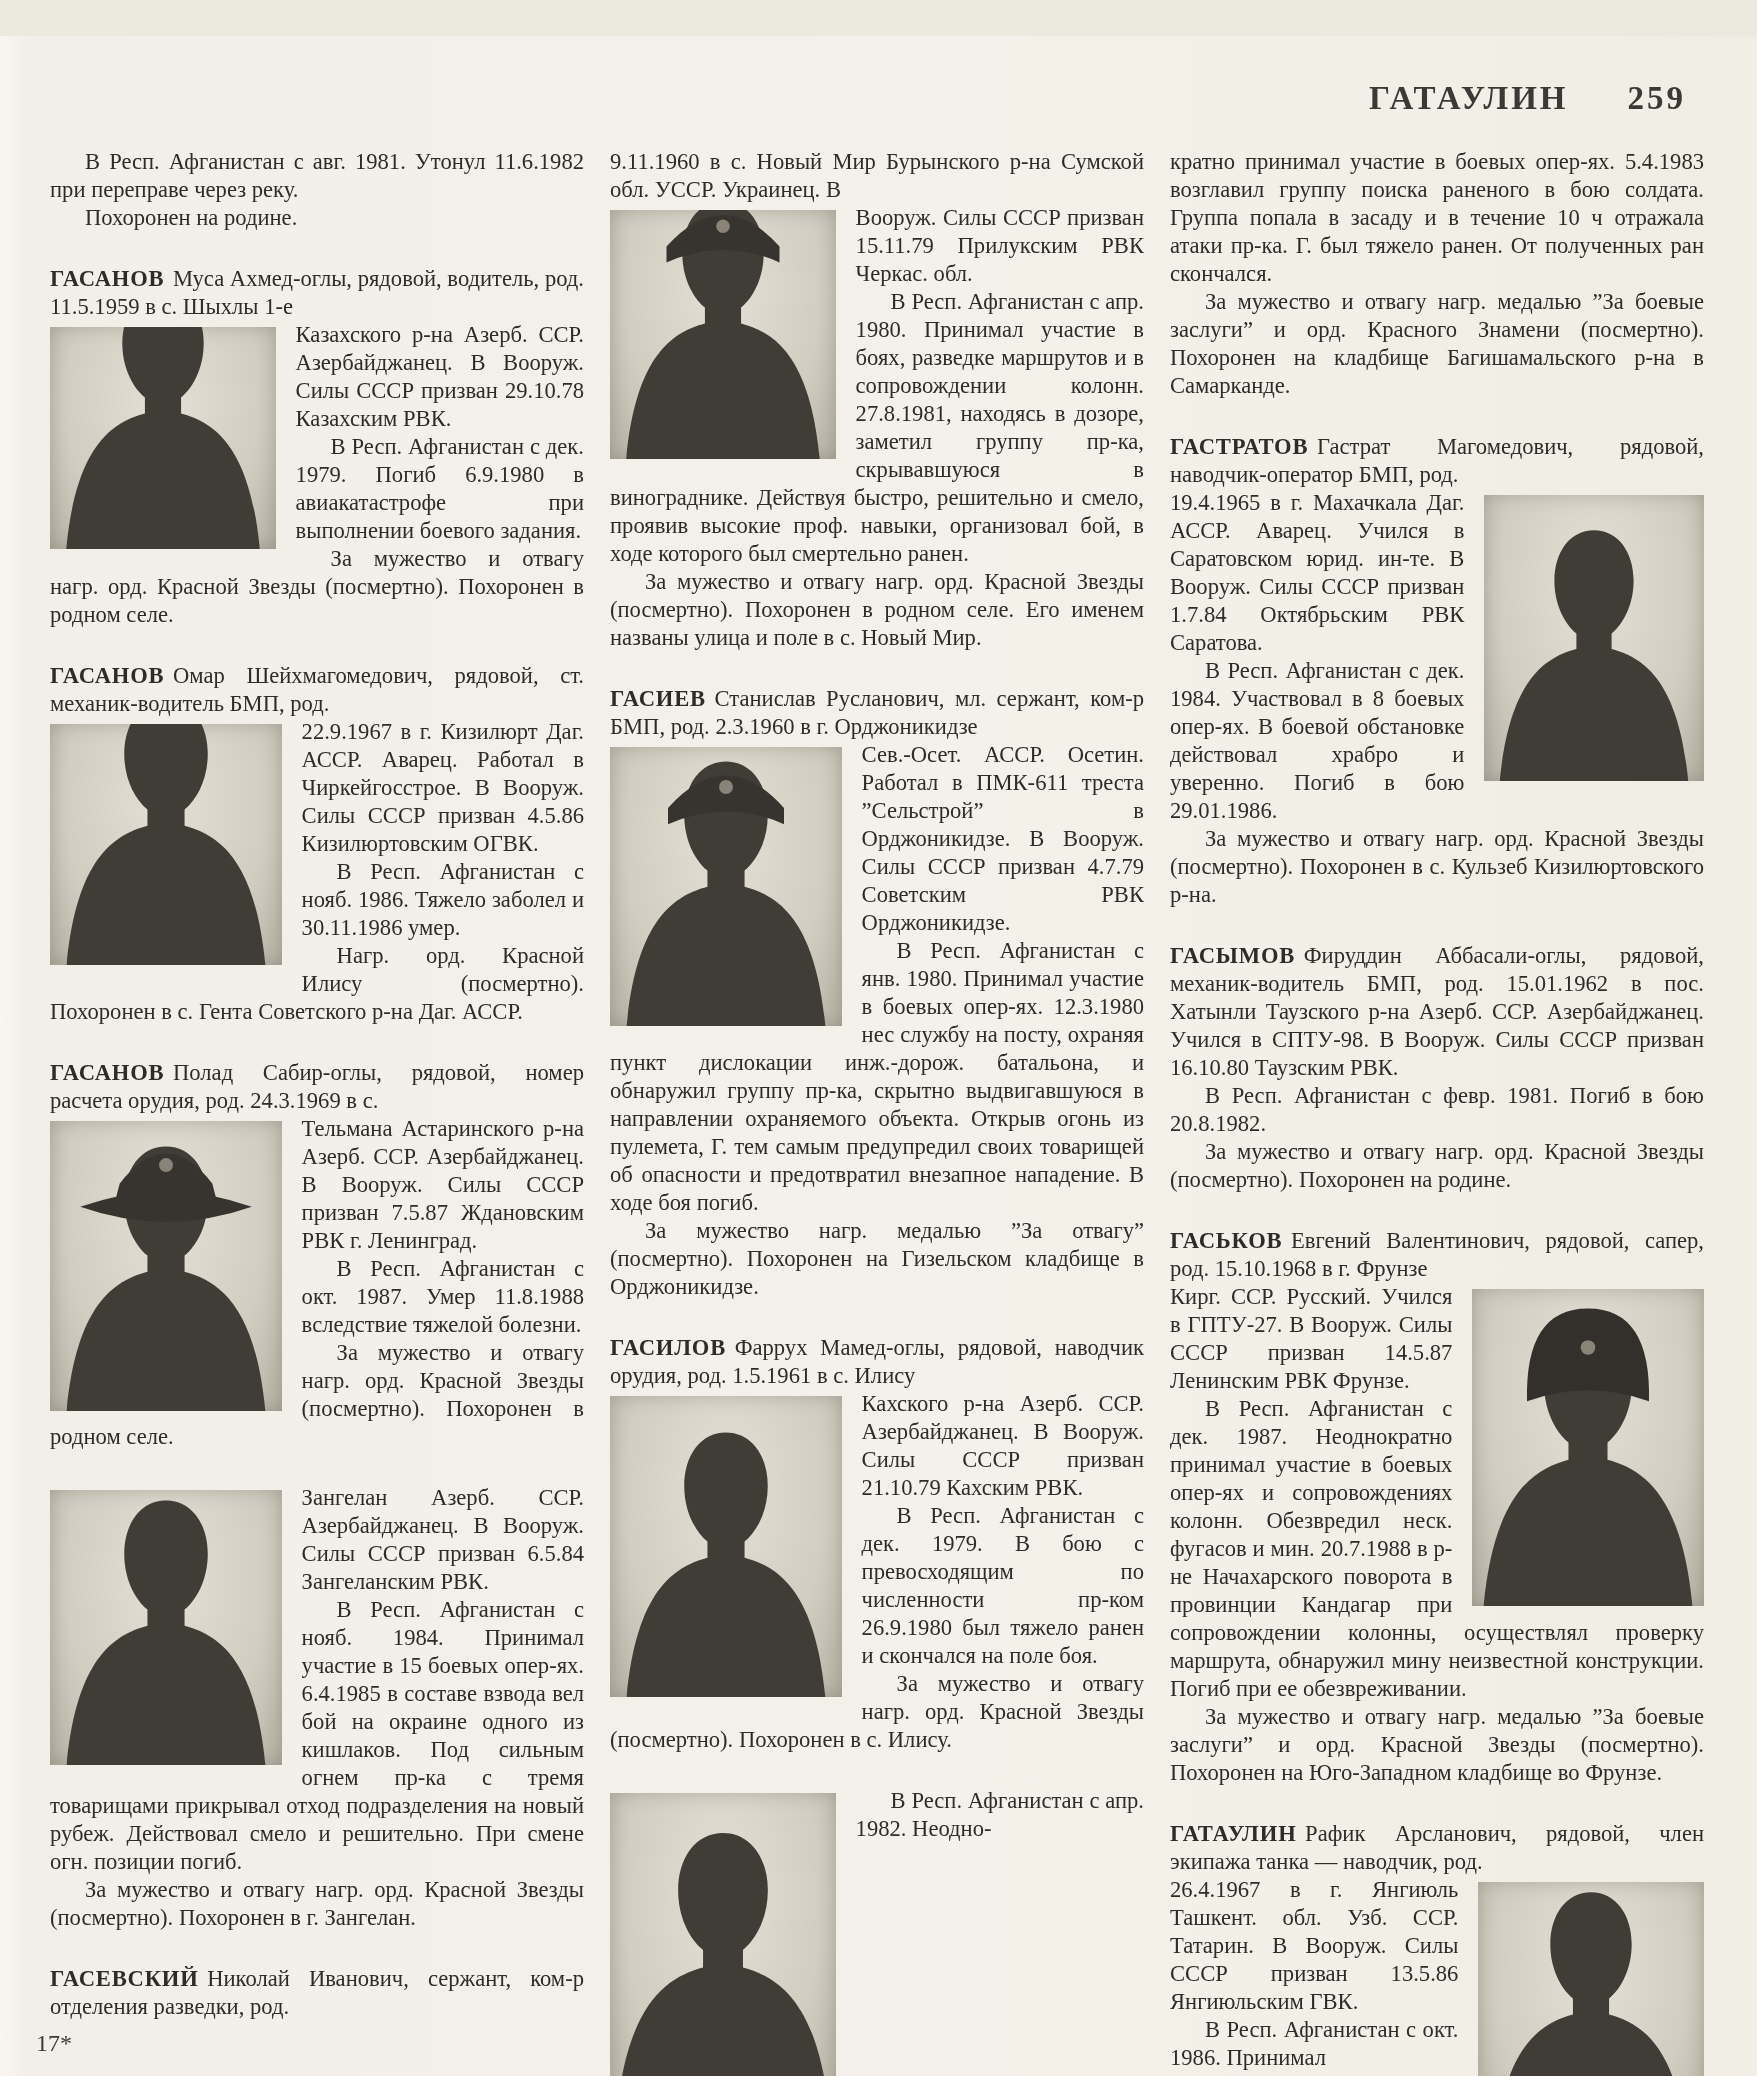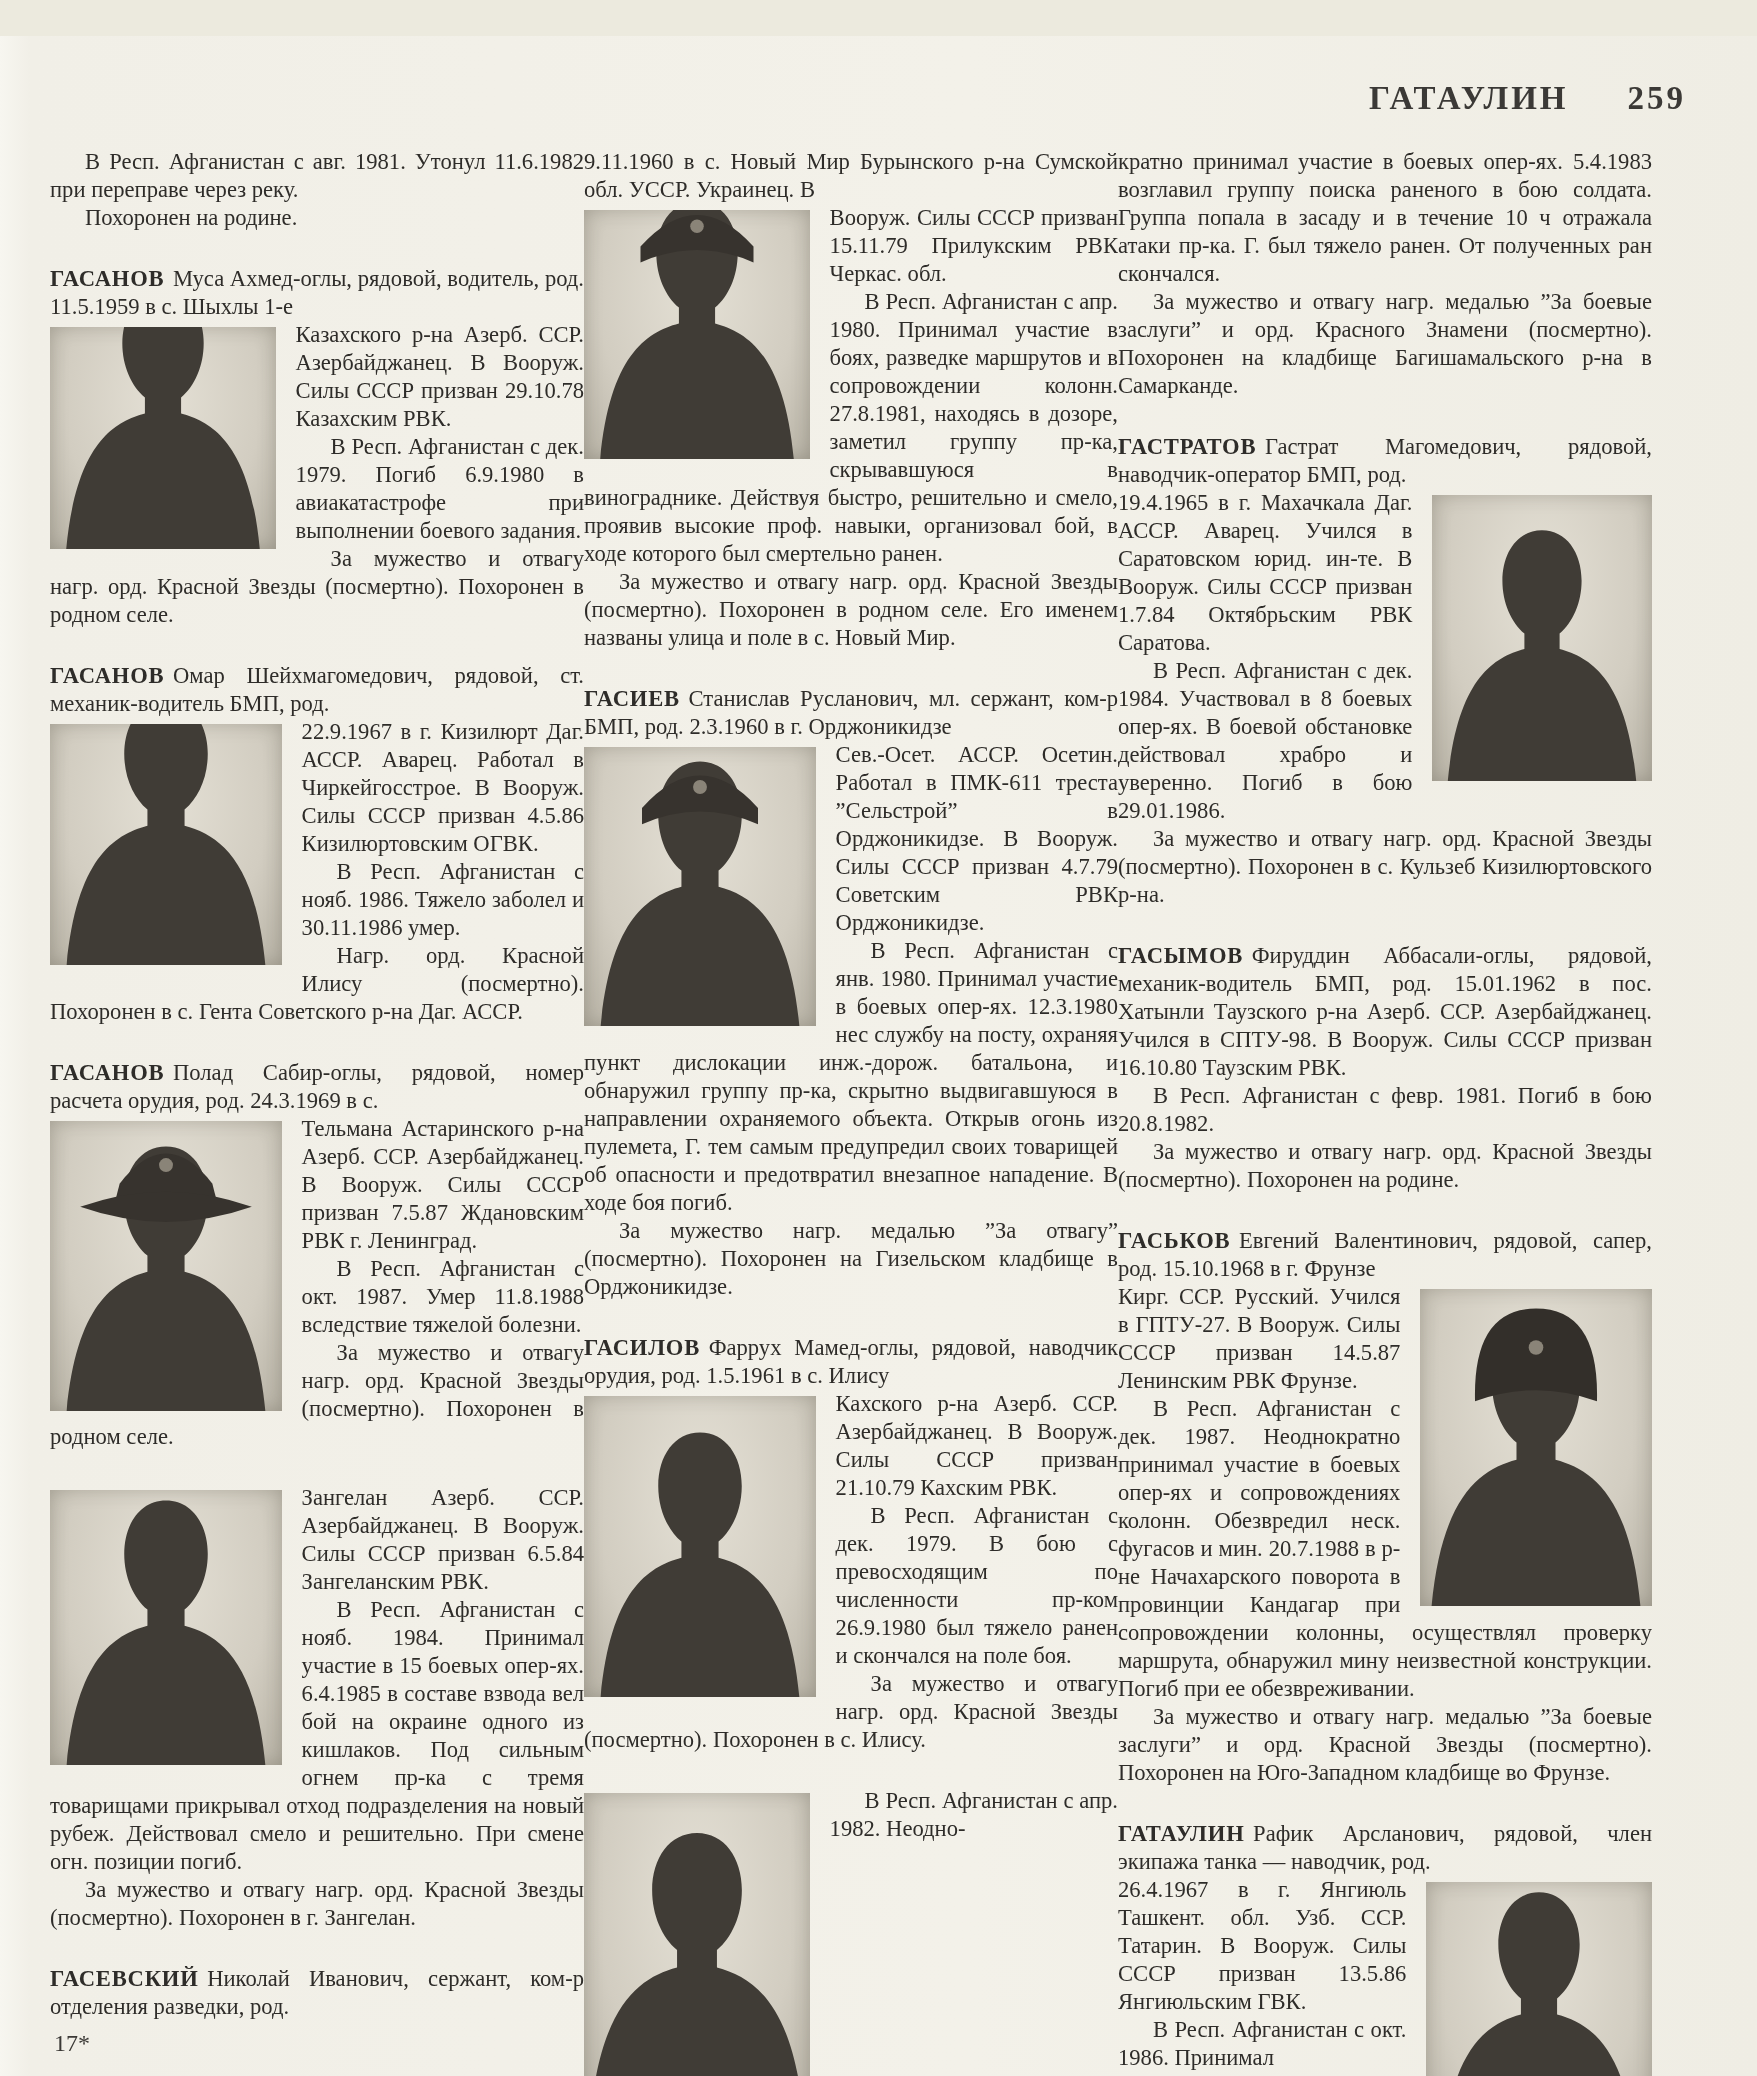--- a/index.html
+++ b/index.html
@@ -17,21 +17,21 @@
     overflow:hidden;
     margin-top:36px;
   }
   .running-head{
     position:absolute;top:44px;right:72px;
     display:flex;align-items:baseline;gap:59px;
     font-weight:700;font-size:33px;letter-spacing:3px;color:#3b3936;
   }
   .columns{
     position:absolute;top:112px;left:50px;right:53px;bottom:0;
-    display:flex;
+    display:flex;gap:26px;
     overflow:hidden;
   }
   .col{flex:0 0 534px;width:534px;overflow:hidden;}
   .para{
     margin:0;
     font-size:22.6px;line-height:28px;
     text-align:justify;
     hyphens:auto;-webkit-hyphens:auto;
   }
   .ind{text-indent:35px;}
@@ -41,21 +41,21 @@
   .photo{
     float:left;
     margin:6px 19.6px 9px 0;
     background:radial-gradient(ellipse at 50% 32%,#e4e0d5 0%,#d2cdc1 62%,#b7b2a5 100%);
     box-shadow:inset 0 0 18px rgba(60,55,45,.25);
     overflow:hidden;
   }
   .photo.right{float:right;margin:6px 0 9px 19.6px;}
   .photo svg{display:block;width:100%;height:100%;}
   .foot-mark{
-    position:absolute;left:54px;bottom:19.6px;
+    position:absolute;left:36px;bottom:19.6px;
     font-size:24px;color:#3b3936;
   }
 </style>
 </head>
 <body>
 
 <svg width="0" height="0" style="position:absolute">
   <defs>
     <g id="bust">
       <path fill="#403c36" d="M50 16 C61 16 68 26 68 39 C68 49 64 58 58 63 L58 70 C73 74 89 85 93 132 L7 132 C11 85 27 74 42 70 L42 63 C36 58 32 49 32 39 C32 26 39 16 50 16 Z"></path>

